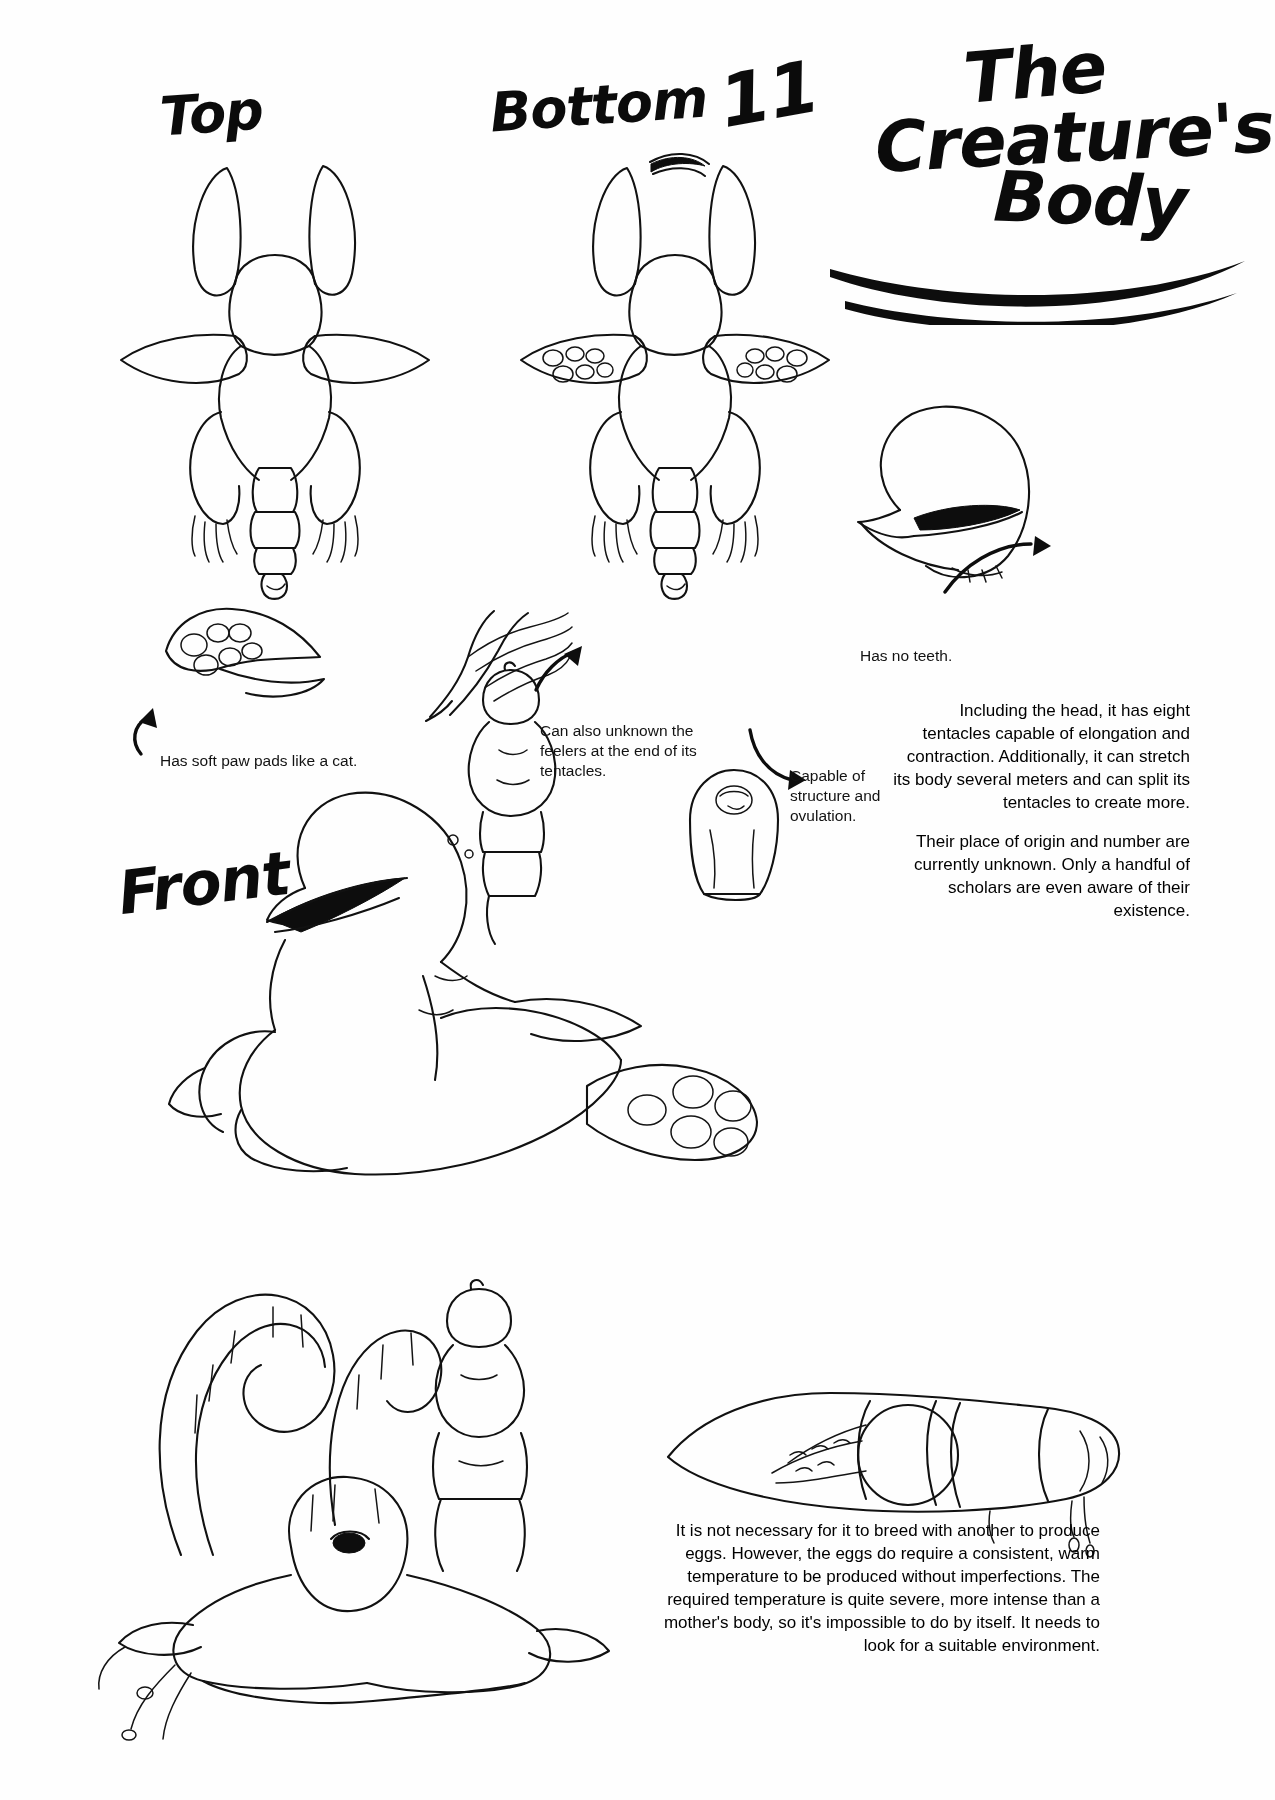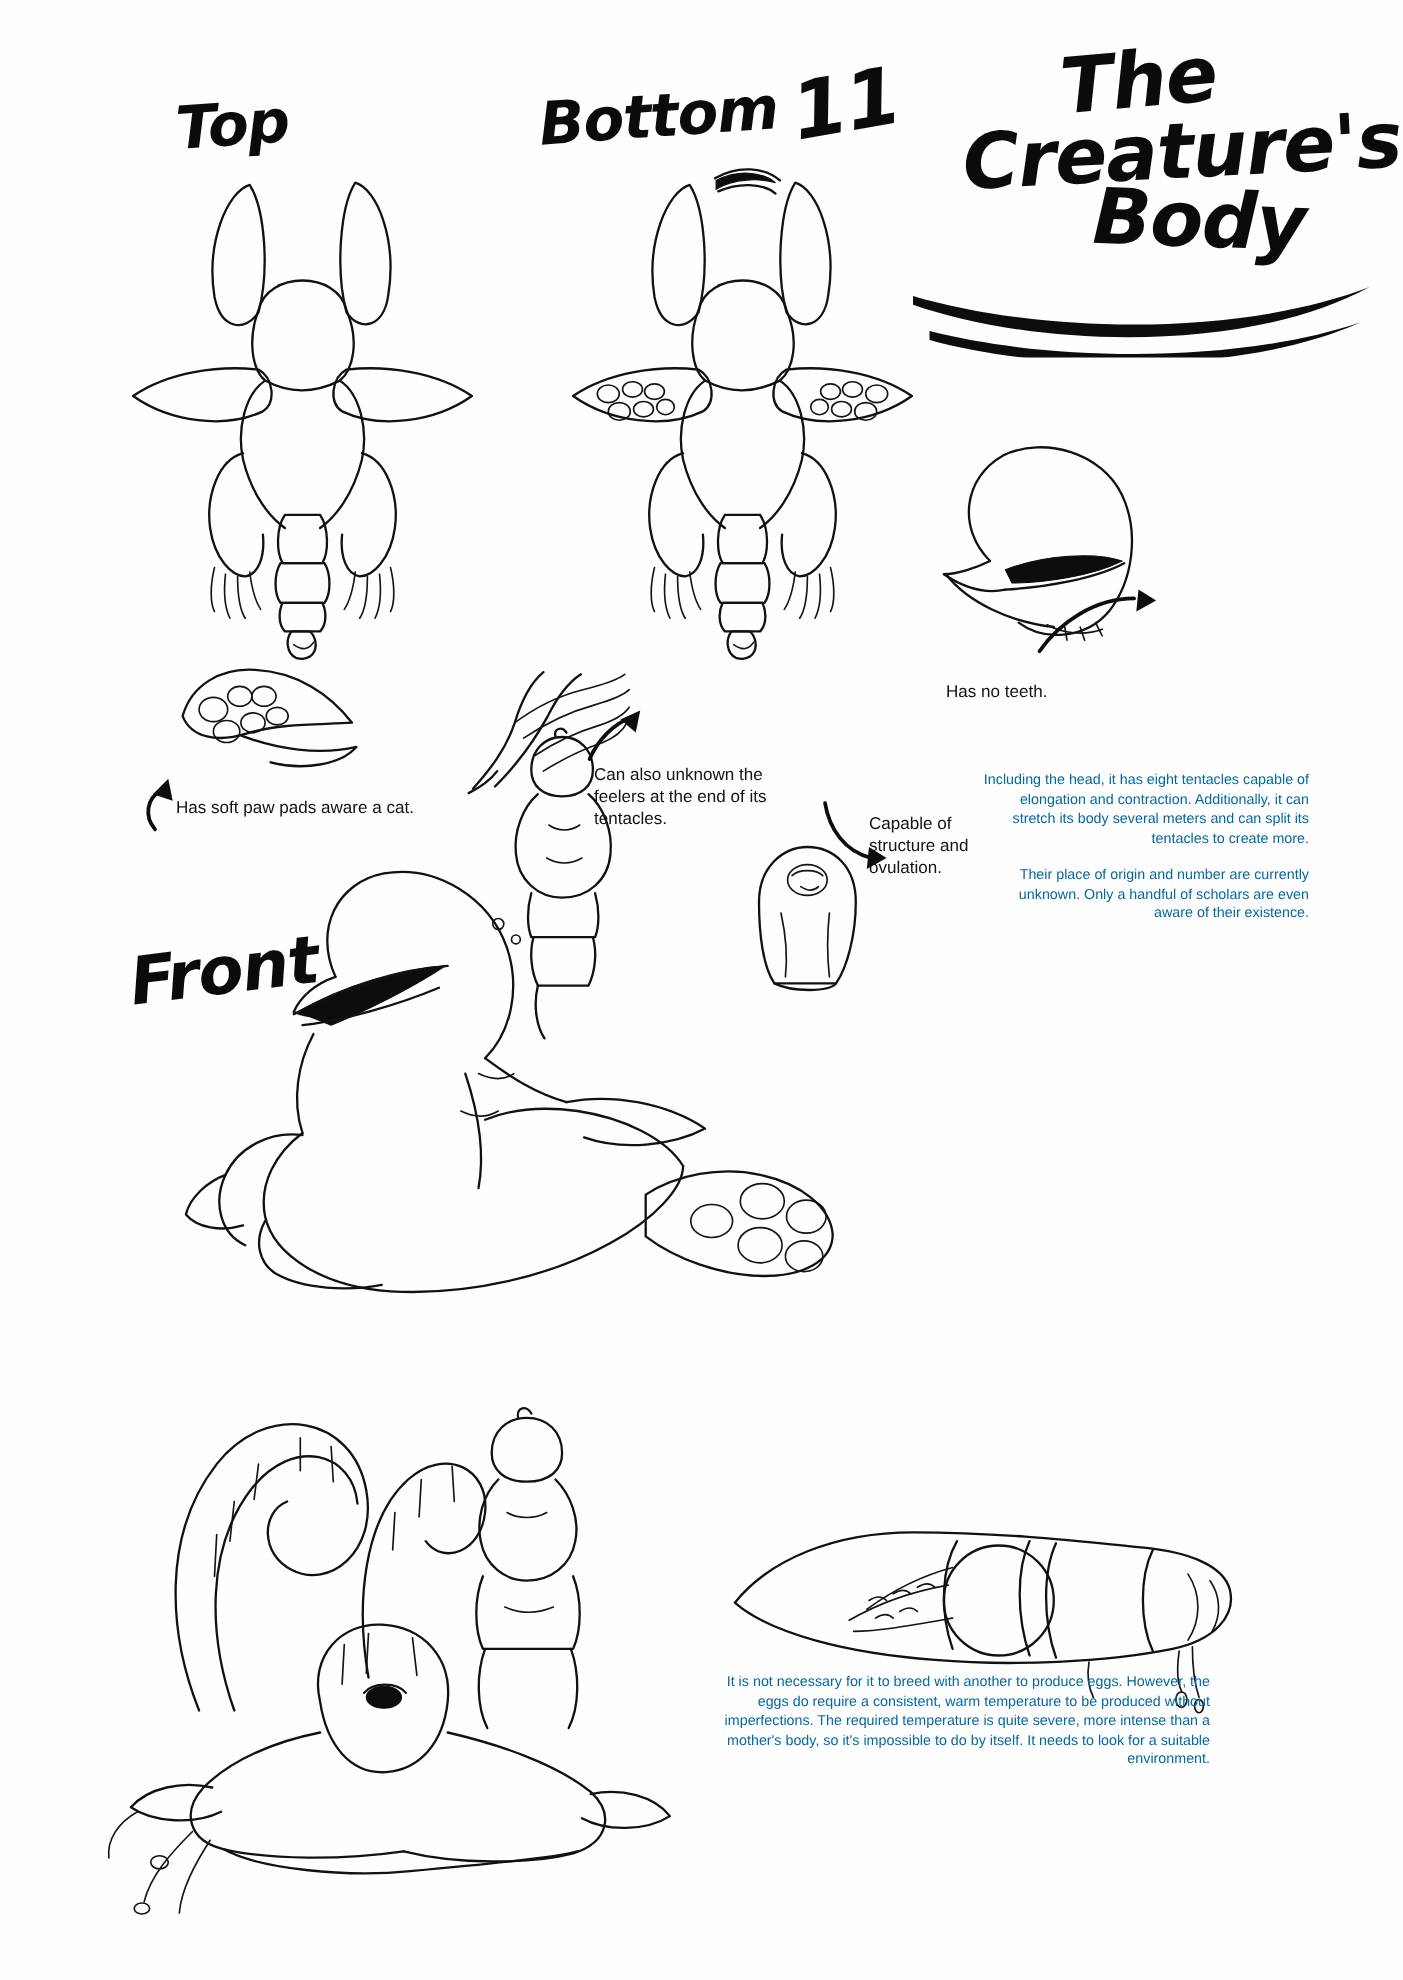--- a/index.html
+++ b/index.html
@@ -69,26 +69,27 @@
     margin-top: -2px;
     margin-left: 60px;
   }
 
   
   .note {
     font-family: "Liberation Sans", sans-serif;
     font-size: 15.5px;
     line-height: 1.28;
     color: #121212;
+    margin-top: 26px;
   }
   .para {
     font-family: "Liberation Sans", sans-serif;
-    font-size: 13px;
+    font-size: 17px;
     line-height: 1.35;
-    color: #0369a1;
+    color: #000000;
   }
   .right { text-align: right; }
 
   #note-teeth  { left: 860px; top: 620px; width: 170px; }
   #note-paw    { left: 160px; top: 725px; width: 220px; }
   #note-feelers{ left: 540px; top: 695px; width: 200px; }
   #note-excret { left: 790px; top: 740px; width: 100px; }
 
   #col-right-1 { left: 890px; top: 700px; width: 300px; }
   #col-right-1 p { margin: 0 0 16px 0; }
@@ -238,21 +239,21 @@
       <ellipse class="ink-thin" cx="80" cy="38" rx="11" ry="9"></ellipse>
       <ellipse class="ink-thin" cx="46" cy="70" rx="12" ry="10"></ellipse>
       <ellipse class="ink-thin" cx="70" cy="62" rx="11" ry="9"></ellipse>
       <ellipse class="ink-thin" cx="92" cy="56" rx="10" ry="8"></ellipse>
     </svg>
   </div>
   <svg class="abs" style="left:125px;top:702px;" width="50" height="60" viewBox="0 0 50 60">
     <path class="arrow" d="M16 52 C 6 40, 8 24, 22 16"></path>
     <path class="arrowhead" d="M28 6 L 32 26 L 14 20 Z"></path>
   </svg>
-  <div class="abs note" id="note-paw">Has soft paw pads aware a cat.</div>
+  <div class="abs note" id="note-paw">Has soft paw pads like a cat.</div>
 
   <div class="art" style="left:420px;top:595px;">
     <svg width="160" height="130" viewBox="0 0 160 130">
       <path class="ink" d="M10 122 C 26 104, 40 86, 48 62 C 54 42, 62 26, 74 16"></path>
       <path class="ink" d="M30 120 C 50 100, 66 78, 78 56 C 86 40, 96 26, 108 18"></path>
       <path class="ink-thin" d="M48 62 C 64 50, 86 38, 110 32 C 126 28, 140 24, 148 18"></path>
       <path class="ink-thin" d="M56 76 C 74 64, 98 52, 120 46 C 134 42, 146 38, 152 32"></path>
       <path class="ink-thin" d="M66 92 C 84 80, 106 70, 126 64 C 138 60, 148 54, 152 48"></path>
       <path class="ink-thin" d="M74 106 C 90 96, 110 86, 128 80 C 138 76, 146 70, 150 62"></path>
       <path class="ink" d="M6 126 C 18 120, 26 114, 32 106"></path>

